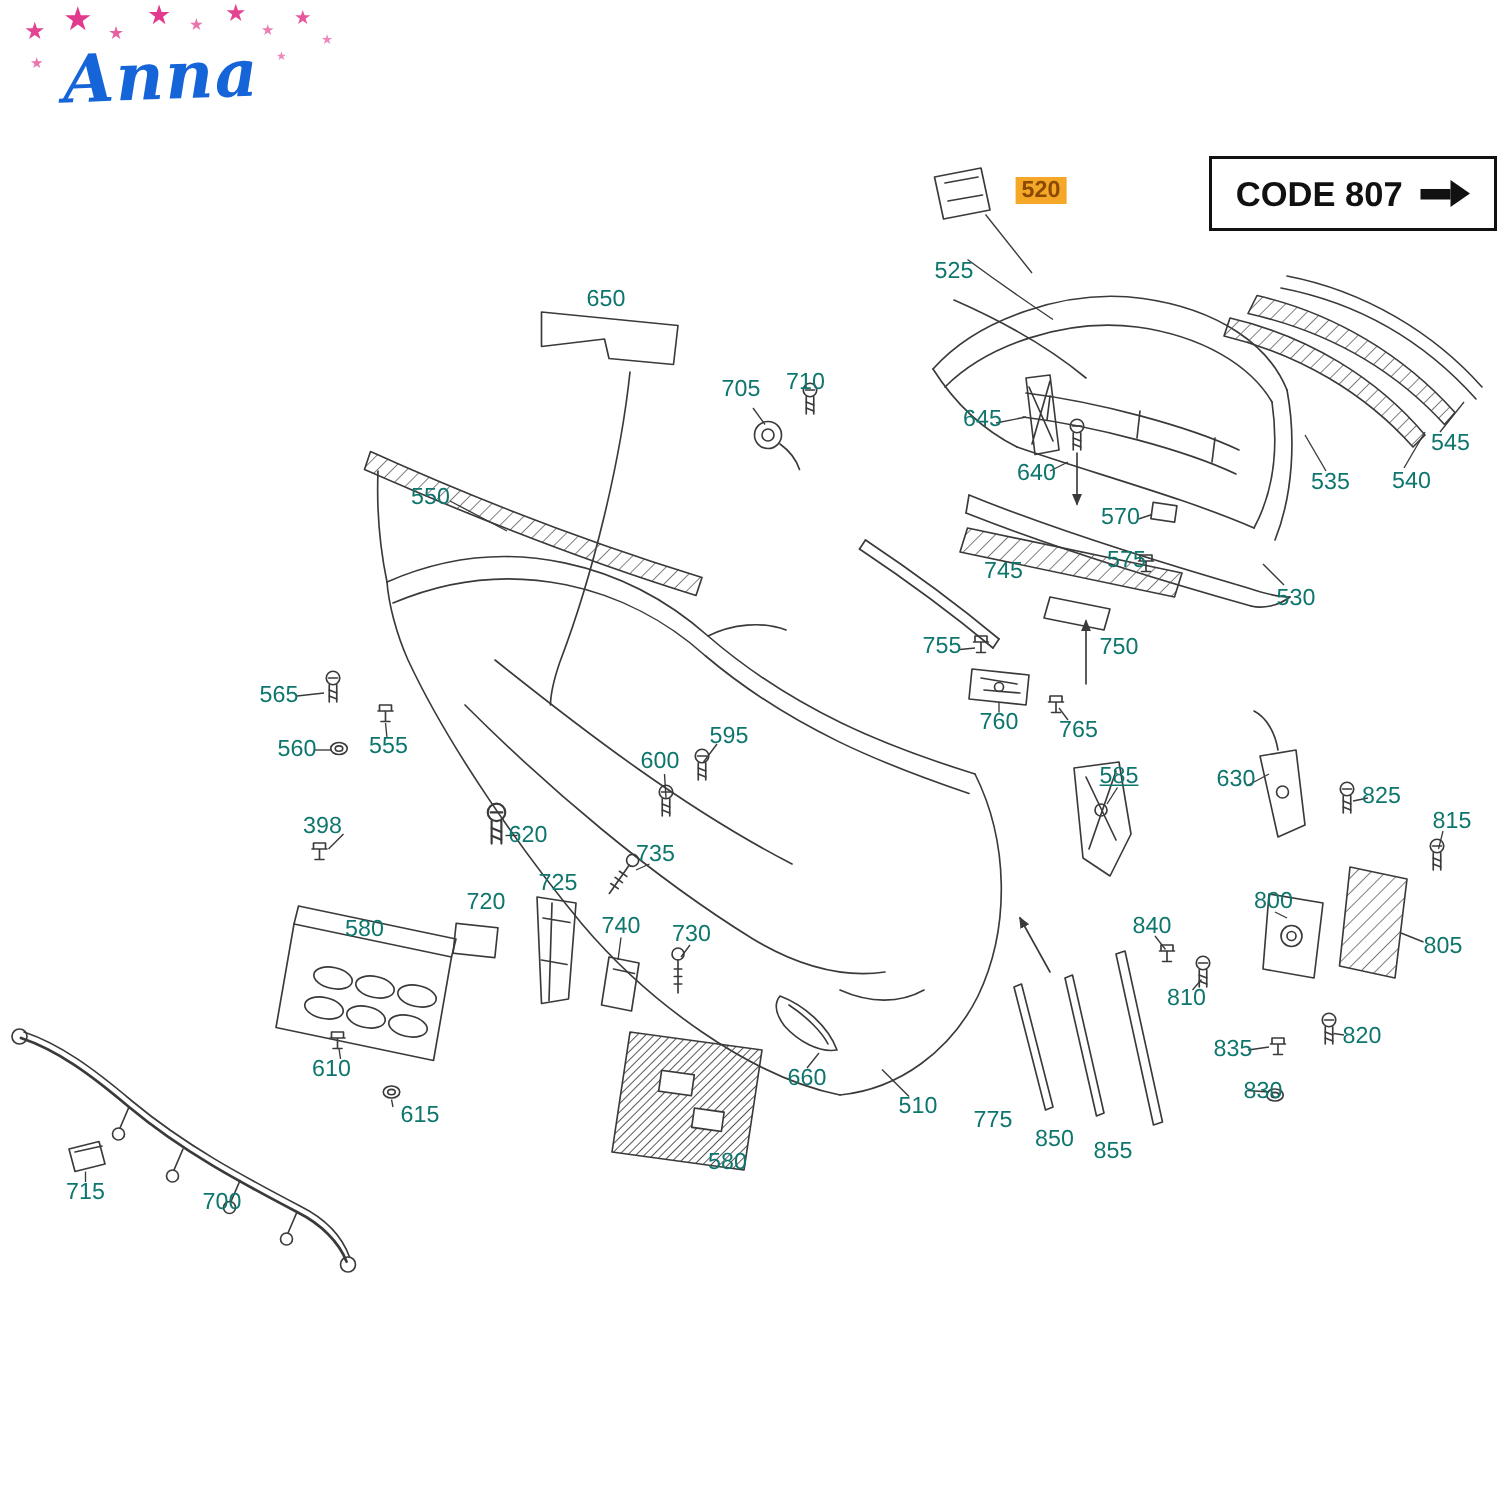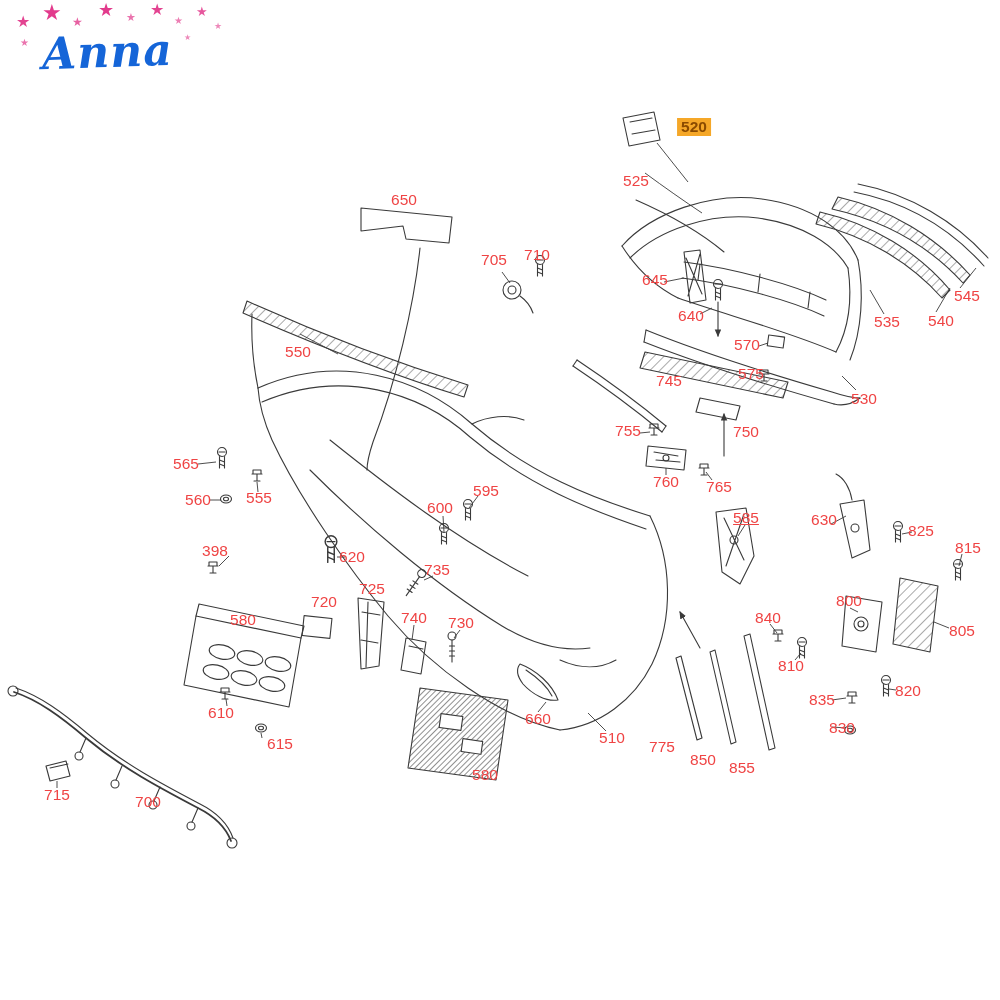--- a/index.html
+++ b/index.html
@@ -17,21 +17,21 @@
   .code-label{font-weight:bold;font-size:23px;color:#111;font-family:"Liberation Sans",sans-serif;}
   .arrow{display:flex;align-items:center;}
   .arrow-shaft{width:20px;height:7px;background:#111;}
   .arrow-head{width:0;height:0;border-left:13px solid #111;border-top:9px solid transparent;border-bottom:9px solid transparent;}
 
   
   svg.diagram{position:absolute;left:0;top:0;}
 
   
   #labels{position:absolute;left:0;top:0;width:100%;height:100%;}
-  .part-label{position:absolute;transform:translate(-50%,-50%);font-size:15.5px;color:#ef4444;white-space:nowrap;
+  .part-label{position:absolute;transform:translate(-50%,-50%);font-size:15.5px;color:#0f766e;white-space:nowrap;
     font-family:"Liberation Sans",sans-serif;}
   .part-label.highlight{background:#F5A728;color:#8a4a00;font-weight:bold;padding:0 4px;}
 </style>
 </head>
 <body>
 
 <div class="page">
 
   <div class="brand">
     <div id="stars">
@@ -43,20 +43,27 @@
         <span class="star" style="left: 136px; top: 2px; font-size: 16px; opacity: 0.95; color: rgb(226, 58, 140);">★</span>
         <span class="star" style="left: 160px; top: 16px; font-size: 10px; opacity: 0.65; color: rgb(226, 58, 140);">★</span>
         <span class="star" style="left: 182px; top: 5px; font-size: 13px; opacity: 0.85; color: rgb(226, 58, 140);">★</span>
         <span class="star" style="left: 200px; top: 22px; font-size: 9px; opacity: 0.6; color: rgb(226, 58, 140);">★</span>
         <span class="star" style="left: 6px; top: 38px; font-size: 10px; opacity: 0.7; color: rgb(226, 58, 140);">★</span>
         <span class="star" style="left: 170px; top: 34px; font-size: 8px; opacity: 0.6; color: rgb(226, 58, 140);">★</span>
       </div>
     <div class="brand-name">Anna</div>
   </div>
 
+  <div class="code-box">
+    <span class="code-label">CODE 807</span>
+    <span class="arrow">
+      <span class="arrow-shaft"></span>
+        <span class="arrow-head"></span>
+    </span>
+  </div>
 
   <svg class="diagram" width="1000" height="1000" viewBox="0 0 1000 1000" xmlns="http://www.w3.org/2000/svg">
     <defs>
       <pattern id="hatch" width="7" height="7" patternUnits="userSpaceOnUse" patternTransform="rotate(45)">
         <line x1="0" y1="0" x2="0" y2="7" stroke="#555" stroke-width="1"></line>
       </pattern>
       <pattern id="hatchDense" width="4" height="4" patternUnits="userSpaceOnUse" patternTransform="rotate(45)">
         <line x1="0" y1="0" x2="0" y2="4" stroke="#444" stroke-width="1.2"></line>
       </pattern>
       <marker id="ah" markerWidth="8" markerHeight="8" refX="6" refY="3" orient="auto">
@@ -282,21 +289,21 @@
       <div class="part-label highlight" style="left: 694px; top: 127px;">520</div>
       <div class="part-label" style="left: 636px; top: 181px;">525</div>
       <div class="part-label" style="left: 404px; top: 200px;">650</div>
       <div class="part-label" style="left: 537px; top: 255px;">710</div>
       <div class="part-label" style="left: 494px; top: 260px;">705</div>
       <div class="part-label" style="left: 655px; top: 280px;">645</div>
       <div class="part-label" style="left: 967px; top: 296px;">545</div>
       <div class="part-label" style="left: 691px; top: 316px;">640</div>
       <div class="part-label" style="left: 941px; top: 321px;">540</div>
       <div class="part-label" style="left: 887px; top: 322px;">535</div>
-      <div class="part-label" style="left: 298px; top: 332px; margin-top: 20px;">550</div>
+      <div class="part-label" style="left: 287px; top: 332px;">550</div>
       <div class="part-label" style="left: 747px; top: 345px;">570</div>
       <div class="part-label" style="left: 751px; top: 374px;">575</div>
       <div class="part-label" style="left: 669px; top: 381px;">745</div>
       <div class="part-label" style="left: 864px; top: 399px;">530</div>
       <div class="part-label" style="left: 628px; top: 431px;">755</div>
       <div class="part-label" style="left: 746px; top: 432px;">750</div>
       <div class="part-label" style="left: 186px; top: 464px;">565</div>
       <div class="part-label" style="left: 666px; top: 482px;">760</div>
       <div class="part-label" style="left: 719px; top: 487px;">765</div>
       <div class="part-label" style="left: 486px; top: 491px;">595</div>

